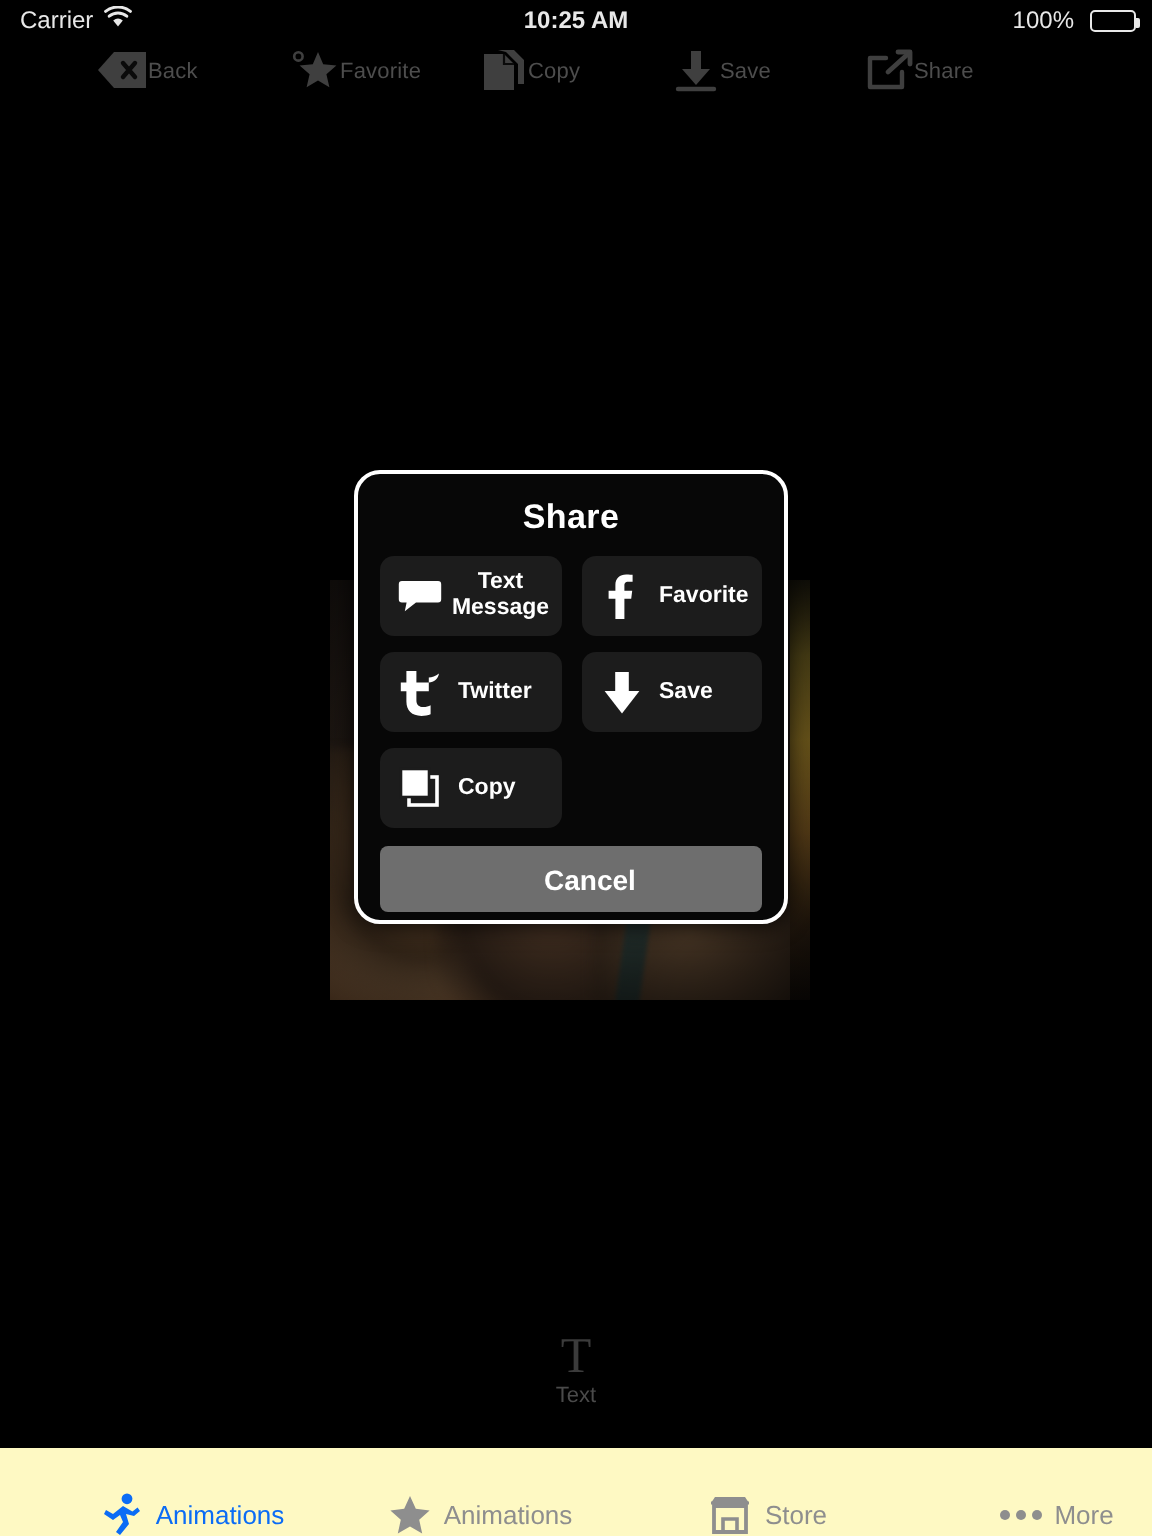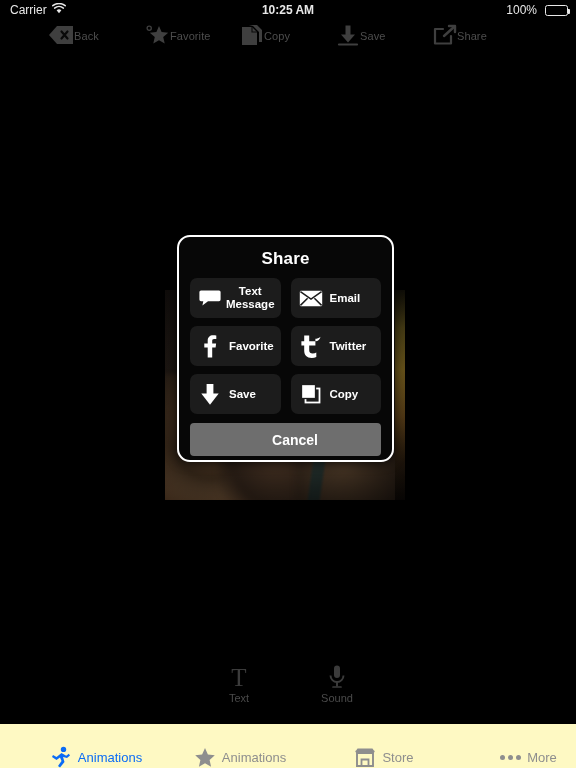--- a/index.html
+++ b/index.html
@@ -416,30 +416,20 @@
           <svg width="22" height="18" viewBox="0 0 22 18">
             <path d="M2 1.5 H20 a1.6 1.6 0 0 1 1.6 1.6 V10.6 a1.6 1.6 0 0 1 -1.6 1.6 H9 L3.4 16.6 L4.3 12.2 H2 a1.6 1.6 0 0 1 -1.6 -1.6 V3.1 A1.6 1.6 0 0 1 2 1.5 Z" fill="#ffffff"></path>
           </svg>
         </span>
         <span class="sb-label two-line">
           <span>Text</span><br>
           <span>Message</span>
         </span>
       </div>
 
-      <div class="share-btn">
-        <span class="sb-icon">
-          <svg width="24" height="17" viewBox="0 0 24 17">
-            <rect x="0.8" y="0.8" width="22.4" height="15.4" rx="1.2" fill="#ffffff"></rect>
-            <path d="M1.4 1.6 L12 9.2 L22.6 1.6" fill="none" stroke="#1c1c1c" stroke-width="1.5"></path>
-            <path d="M1.4 15.4 L8.6 8.3 M22.6 15.4 L15.4 8.3" fill="none" stroke="#1c1c1c" stroke-width="1.5"></path>
-          </svg>
-        </span>
-        <span class="sb-label">Email</span>
-      </div>
 
       <div class="share-btn">
         <span class="sb-icon">
           <svg width="15" height="23" viewBox="0 0 15 23">
             <path d="M9.2 22.5 V12.4 H12.6 L13.1 8.4 H9.2 V5.9 c0 -1.2 .35 -2 2 -2 H13.3 V .4 C12.9 .35 11.6 .2 10.1 .2 C6.9 .2 4.7 2.2 4.7 5.4 V8.4 H1.3 V12.4 H4.7 V22.5 Z" fill="#ffffff"></path>
           </svg>
         </span>
         <span class="sb-label">Favorite</span>
       </div>
 
@@ -482,31 +472,20 @@
 
     <div class="edit-item">
       <span class="edit-icon">
         <svg width="22" height="24" viewBox="0 0 22 24">
           <text x="11" y="21" font-family="Liberation Serif, serif" font-size="25" fill="#3b3b3b" text-anchor="middle">T</text>
         </svg>
       </span>
       <span class="edit-label">Text</span>
     </div>
 
-    <div class="edit-item">
-      <span class="edit-icon">
-        <svg width="18" height="26" viewBox="0 0 18 26">
-          <rect x="6" y="1.5" width="6" height="12.5" rx="3" fill="#3b3b3b"></rect>
-          <path d="M2.5 11.5 a6.5 6.5 0 0 0 13 0" fill="none" stroke="#3b3b3b" stroke-width="1.9"></path>
-          <path d="M9 18 V22.5" stroke="#3b3b3b" stroke-width="1.9"></path>
-          <path d="M5 23 H13" stroke="#3b3b3b" stroke-width="1.7" stroke-linecap="round"></path>
-        </svg>
-      </span>
-      <span class="edit-label">Sound</span>
-    </div>
   </div>
 
   <div id="tab-bar">
 
     <div class="tab active">
       <span class="t-icon">
         <svg width="22" height="22" viewBox="0 0 22 22">
           <circle cx="13.5" cy="3.4" r="2.7" fill="#0b6cf5"></circle>
           <path d="M11.5 7 L6.5 11 L3 9 L2 11 L6.5 14 L10 11.5 L11.5 15 L8 20 L10 21.5 L14.5 16 L13 11 L17 12 L20 9.5 L18.8 7.8 L16.2 9.8 Z" fill="#0b6cf5"></path>
         </svg>

